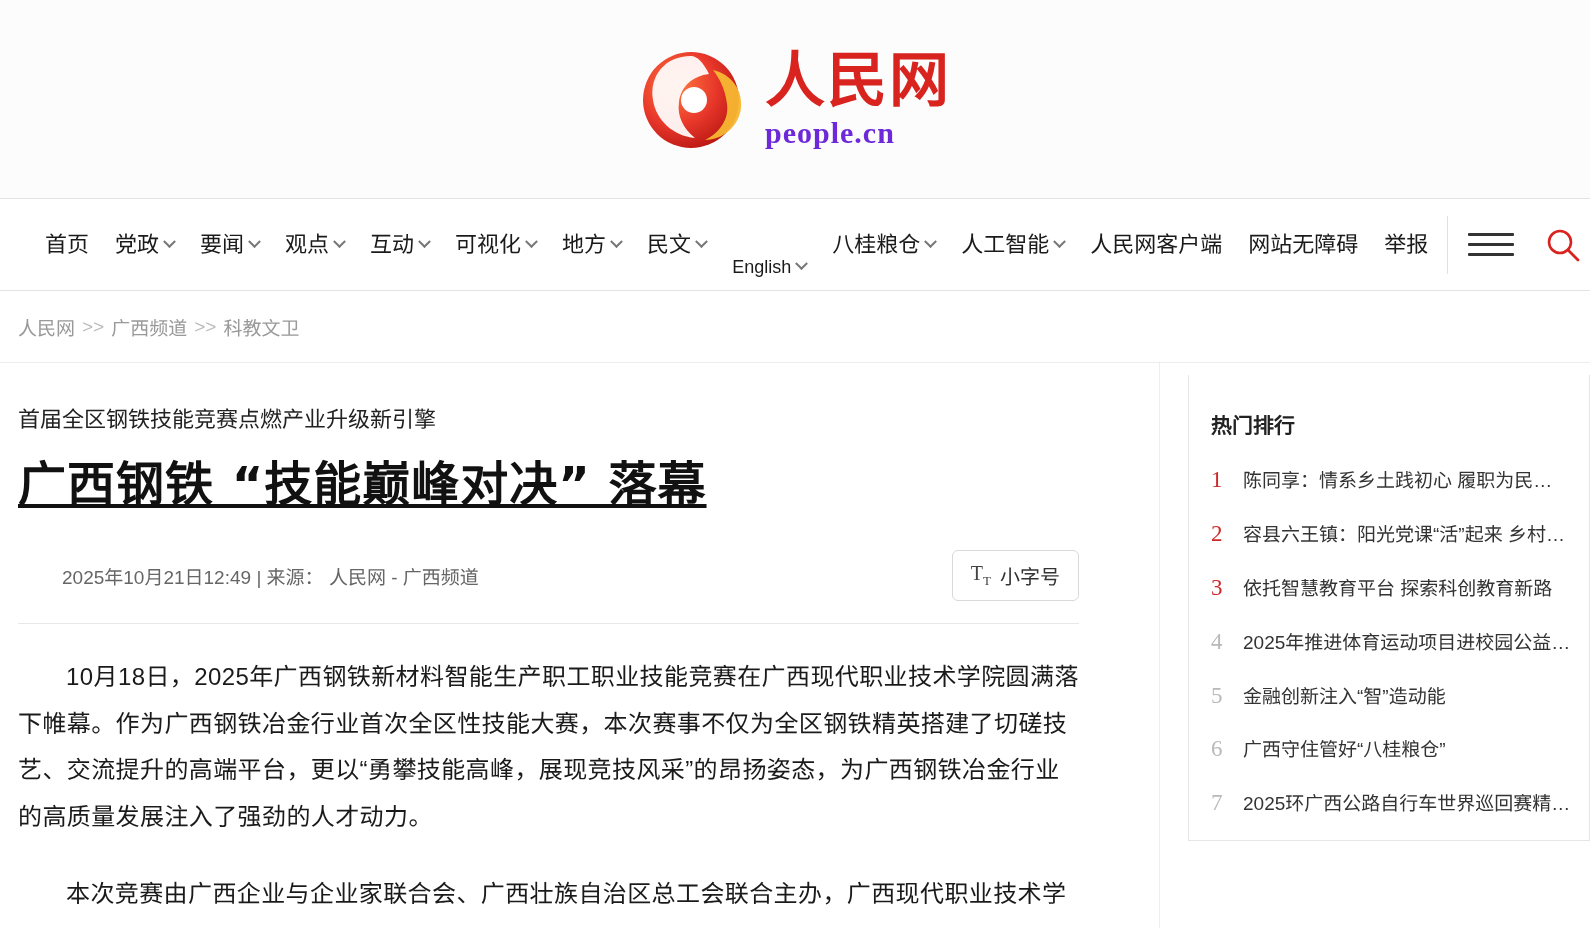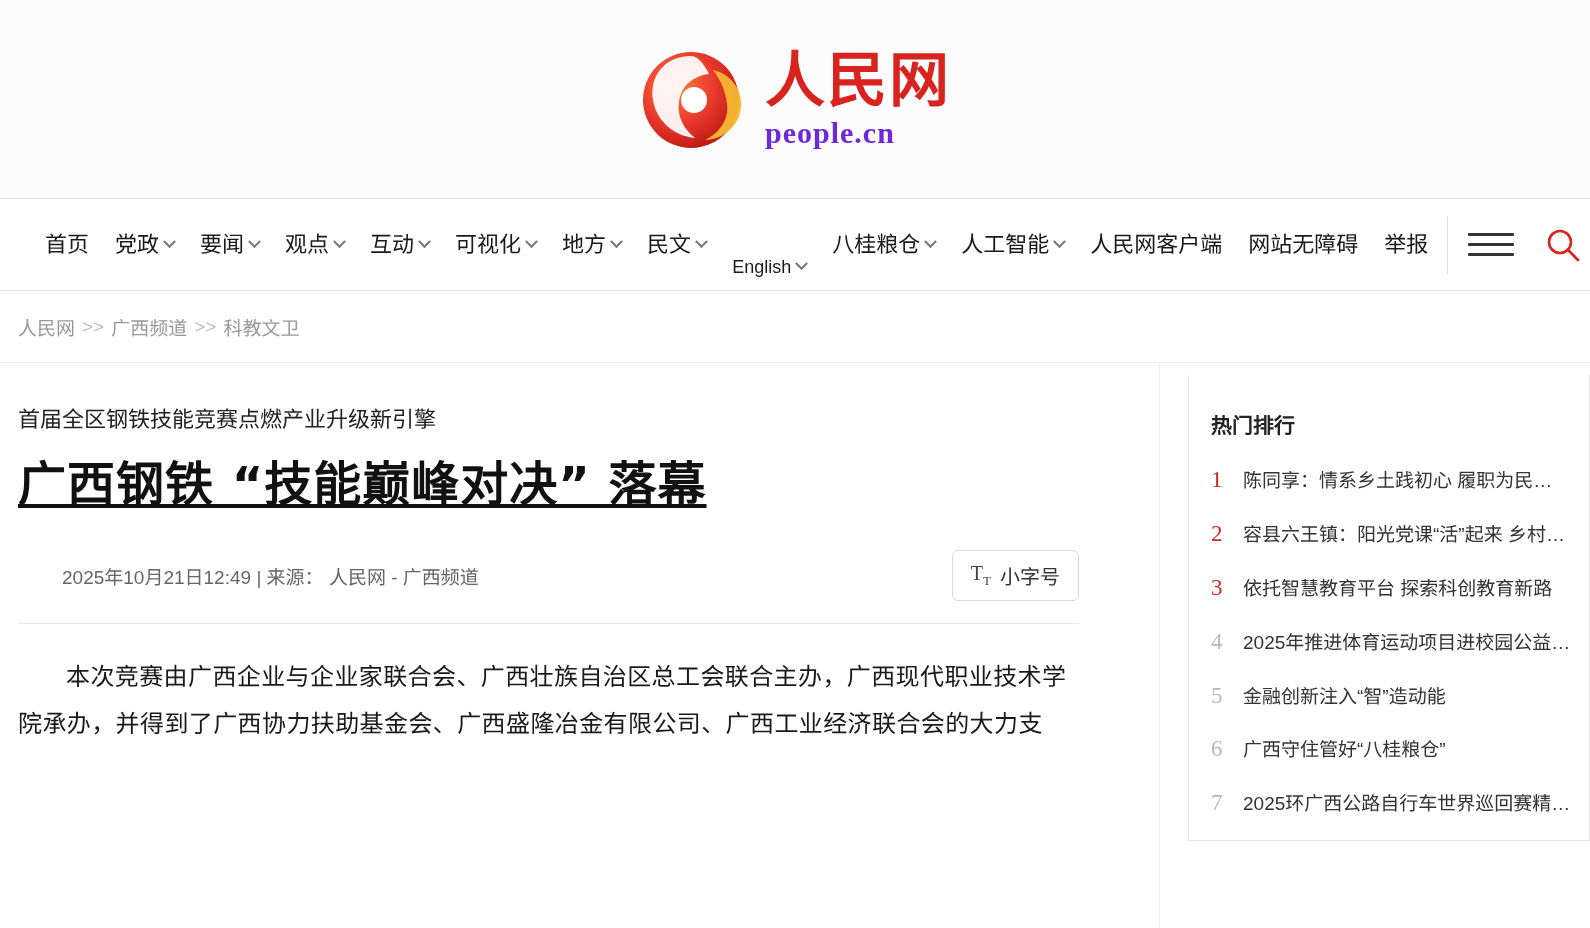--- a/index.html
+++ b/index.html
@@ -296,20 +296,21 @@
           <span>|</span>
           <span>来源：</span>
           <a class="src-link">人民网 - 广西频道</a>
         </div>
         <div class="fontsize-btn">
           <span class="tt-icon">T<sub>T</sub></span>
           <span>小字号</span>
         </div>
       </div>
 
+      <p class="body-p">10月18日，2025年广西钢铁新材料智能生产职工职业技能竞赛在广西现代职业技术学院圆满落下帷幕。作为广西钢铁冶金行业首次全区性技能大赛，本次赛事不仅为全区钢铁精英搭建了切磋技艺、交流提升的高端平台，更以“勇攀技能高峰，展现竞技风采”的昂扬姿态，为广西钢铁冶金行业的高质量发展注入了强劲的人才动力。</p>
       <p class="body-p">本次竞赛由广西企业与企业家联合会、广西壮族自治区总工会联合主办，广西现代职业技术学院承办，并得到了广西协力扶助基金会、广西盛隆冶金有限公司、广西工业经济联合会的大力支</p>
     </div>
 
     <div class="sidebar">
       <div class="rank-card">
         <div class="rank-title">热门排行</div>
         <ul class="rank-list">
           <li class="rank-item">
             <span class="rank-num hot">1</span>
             <a class="rank-link">陈同享：情系乡土践初心 履职为民显担当</a>

